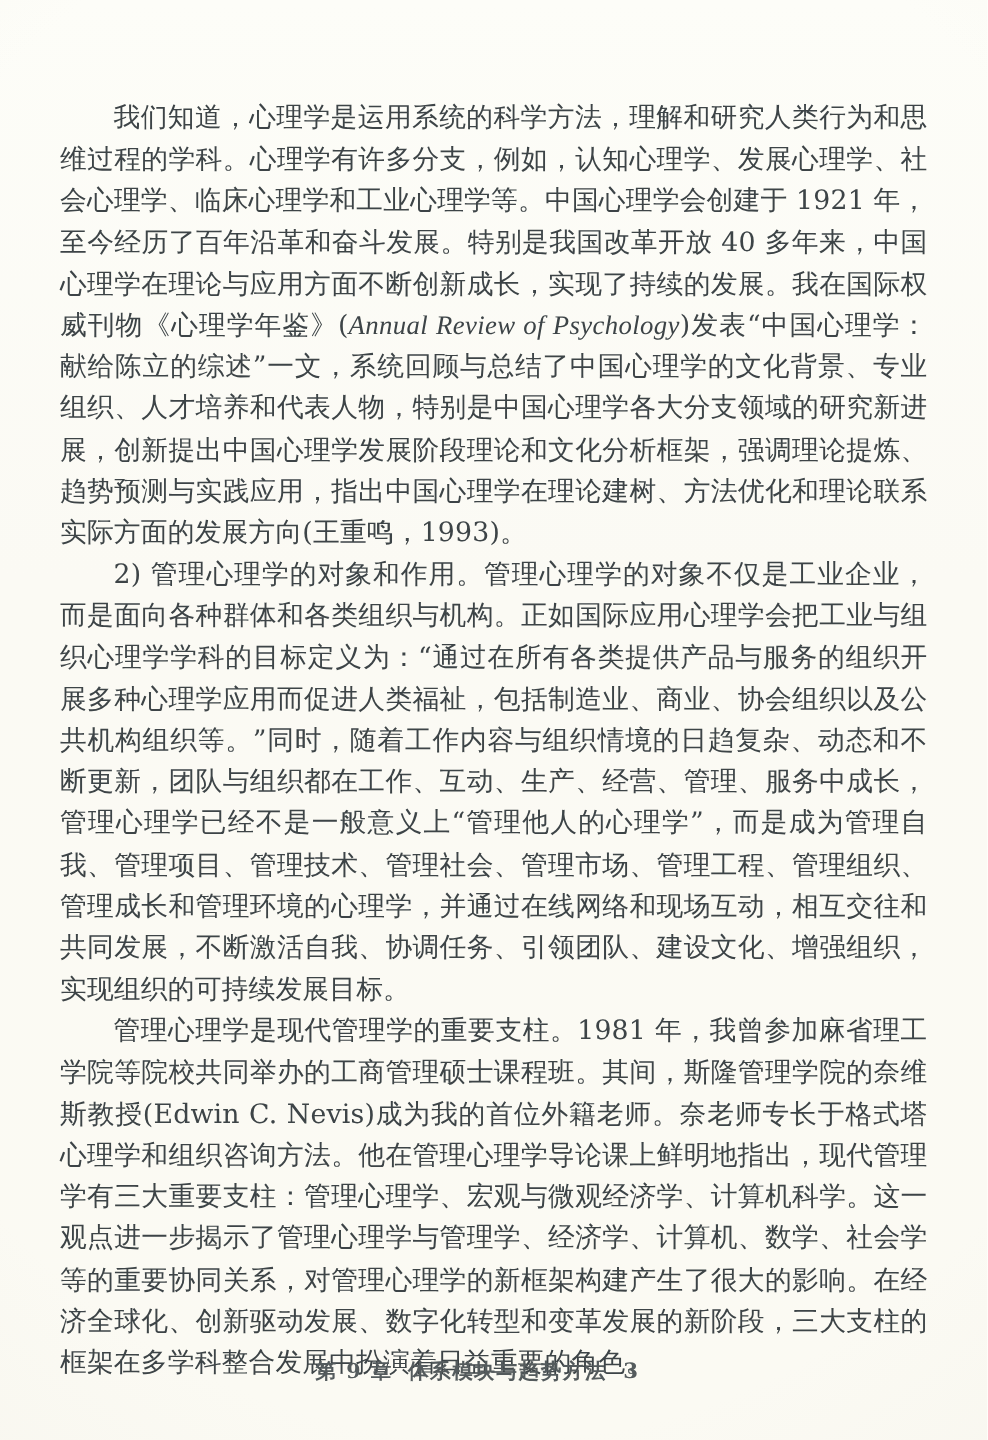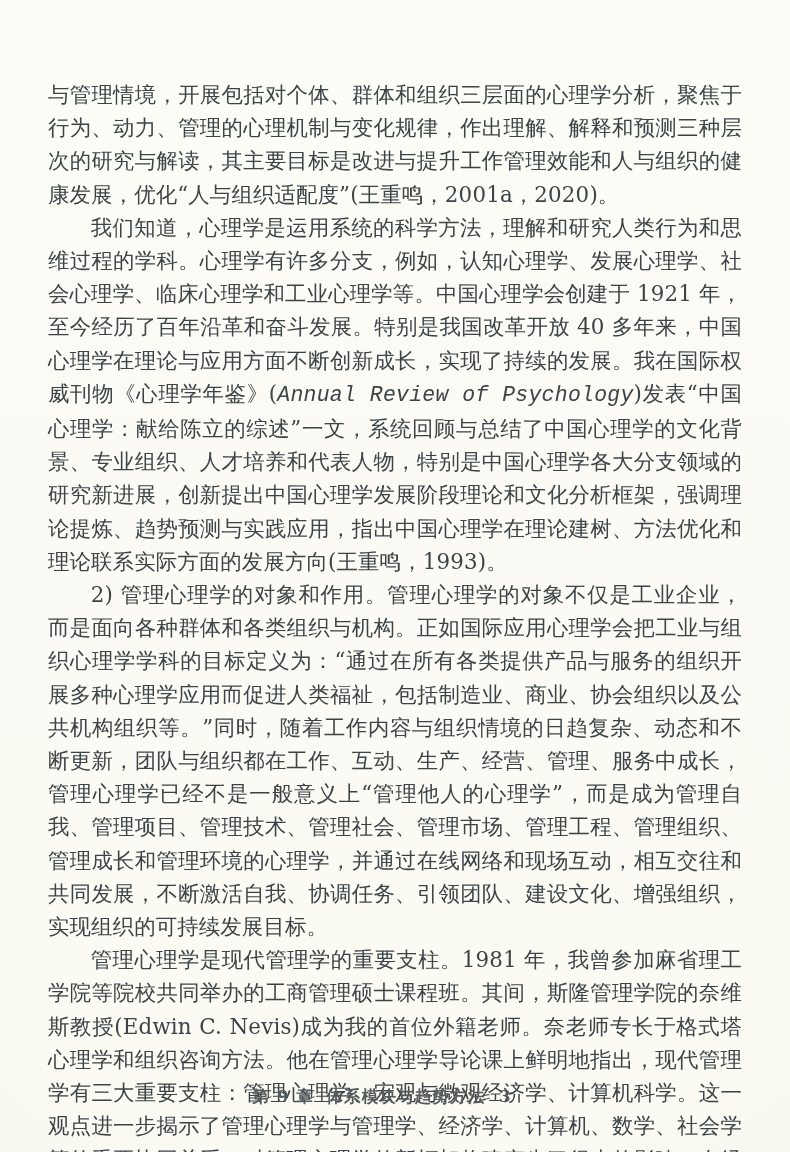--- a/index.html
+++ b/index.html
@@ -44,21 +44,21 @@
     letter-spacing: 0.15px;
     font-weight: normal;
     color: #3d4447;
   }
 
   p.indent {
     text-indent: 2em;
   }
 
   .italic-title {
-    font-family: Liberation Mono, monospace;
+    font-family: Liberation Serif, serif;
     font-style: italic;
     letter-spacing: 0.3px;
   }
 
   #footer {
     position: absolute;
     left: 0;
     top: 1086px;
     width: 790px;
     text-align: center;
@@ -85,21 +85,20 @@
 </style>
 </head>
 <body>
 
 <div id="page">
 
   <div id="paper-texture"></div>
 
   <div id="text-column">
 
-    <p class="body-para">与管理情境，开展包括对个体、群体和组织三层面的心理学分析，聚焦于行为、动力、管理的心理机制与变化规律，作出理解、解释和预测三种层次的研究与解读，其主要目标是改进与提升工作管理效能和人与组织的健康发展，优化“人与组织适配度”(王重鸣，2001a，2020)。</p>
 
     <p class="body-para indent"><span>我们知道，心理学是运用系统的科学方法，理解和研究人类行为和思维过程的学科。心理学有许多分支，例如，认知心理学、发展心理学、社会心理学、临床心理学和工业心理学等。中国心理学会创建于 1921 年，至今经历了百年沿革和奋斗发展。特别是我国改革开放 40 多年来，中国心理学在理论与应用方面不断创新成长，实现了持续的发展。我在国际权威刊物《心理学年鉴》(</span><span class="italic-title">Annual Review of Psychology</span><span>)发表“中国心理学：献给陈立的综述”一文，系统回顾与总结了中国心理学的文化背景、专业组织、人才培养和代表人物，特别是中国心理学各大分支领域的研究新进展，创新提出中国心理学发展阶段理论和文化分析框架，强调理论提炼、趋势预测与实践应用，指出中国心理学在理论建树、方法优化和理论联系实际方面的发展方向(王重鸣，1993)。</span></p>
 
     <p class="body-para indent">2) 管理心理学的对象和作用。管理心理学的对象不仅是工业企业，而是面向各种群体和各类组织与机构。正如国际应用心理学会把工业与组织心理学学科的目标定义为：“通过在所有各类提供产品与服务的组织开展多种心理学应用而促进人类福祉，包括制造业、商业、协会组织以及公共机构组织等。”同时，随着工作内容与组织情境的日趋复杂、动态和不断更新，团队与组织都在工作、互动、生产、经营、管理、服务中成长，管理心理学已经不是一般意义上“管理他人的心理学”，而是成为管理自我、管理项目、管理技术、管理社会、管理市场、管理工程、管理组织、管理成长和管理环境的心理学，并通过在线网络和现场互动，相互交往和共同发展，不断激活自我、协调任务、引领团队、建设文化、增强组织，实现组织的可持续发展目标。</p>
 
     <p class="body-para indent">管理心理学是现代管理学的重要支柱。1981 年，我曾参加麻省理工学院等院校共同举办的工商管理硕士课程班。其间，斯隆管理学院的奈维斯教授(Edwin C. Nevis)成为我的首位外籍老师。奈老师专长于格式塔心理学和组织咨询方法。他在管理心理学导论课上鲜明地指出，现代管理学有三大重要支柱：管理心理学、宏观与微观经济学、计算机科学。这一观点进一步揭示了管理心理学与管理学、经济学、计算机、数学、社会学等的重要协同关系，对管理心理学的新框架构建产生了很大的影响。在经济全球化、创新驱动发展、数字化转型和变革发展的新阶段，三大支柱的框架在多学科整合发展中扮演着日益重要的角色。</p>
 
   </div>
 
   <div id="footer">

